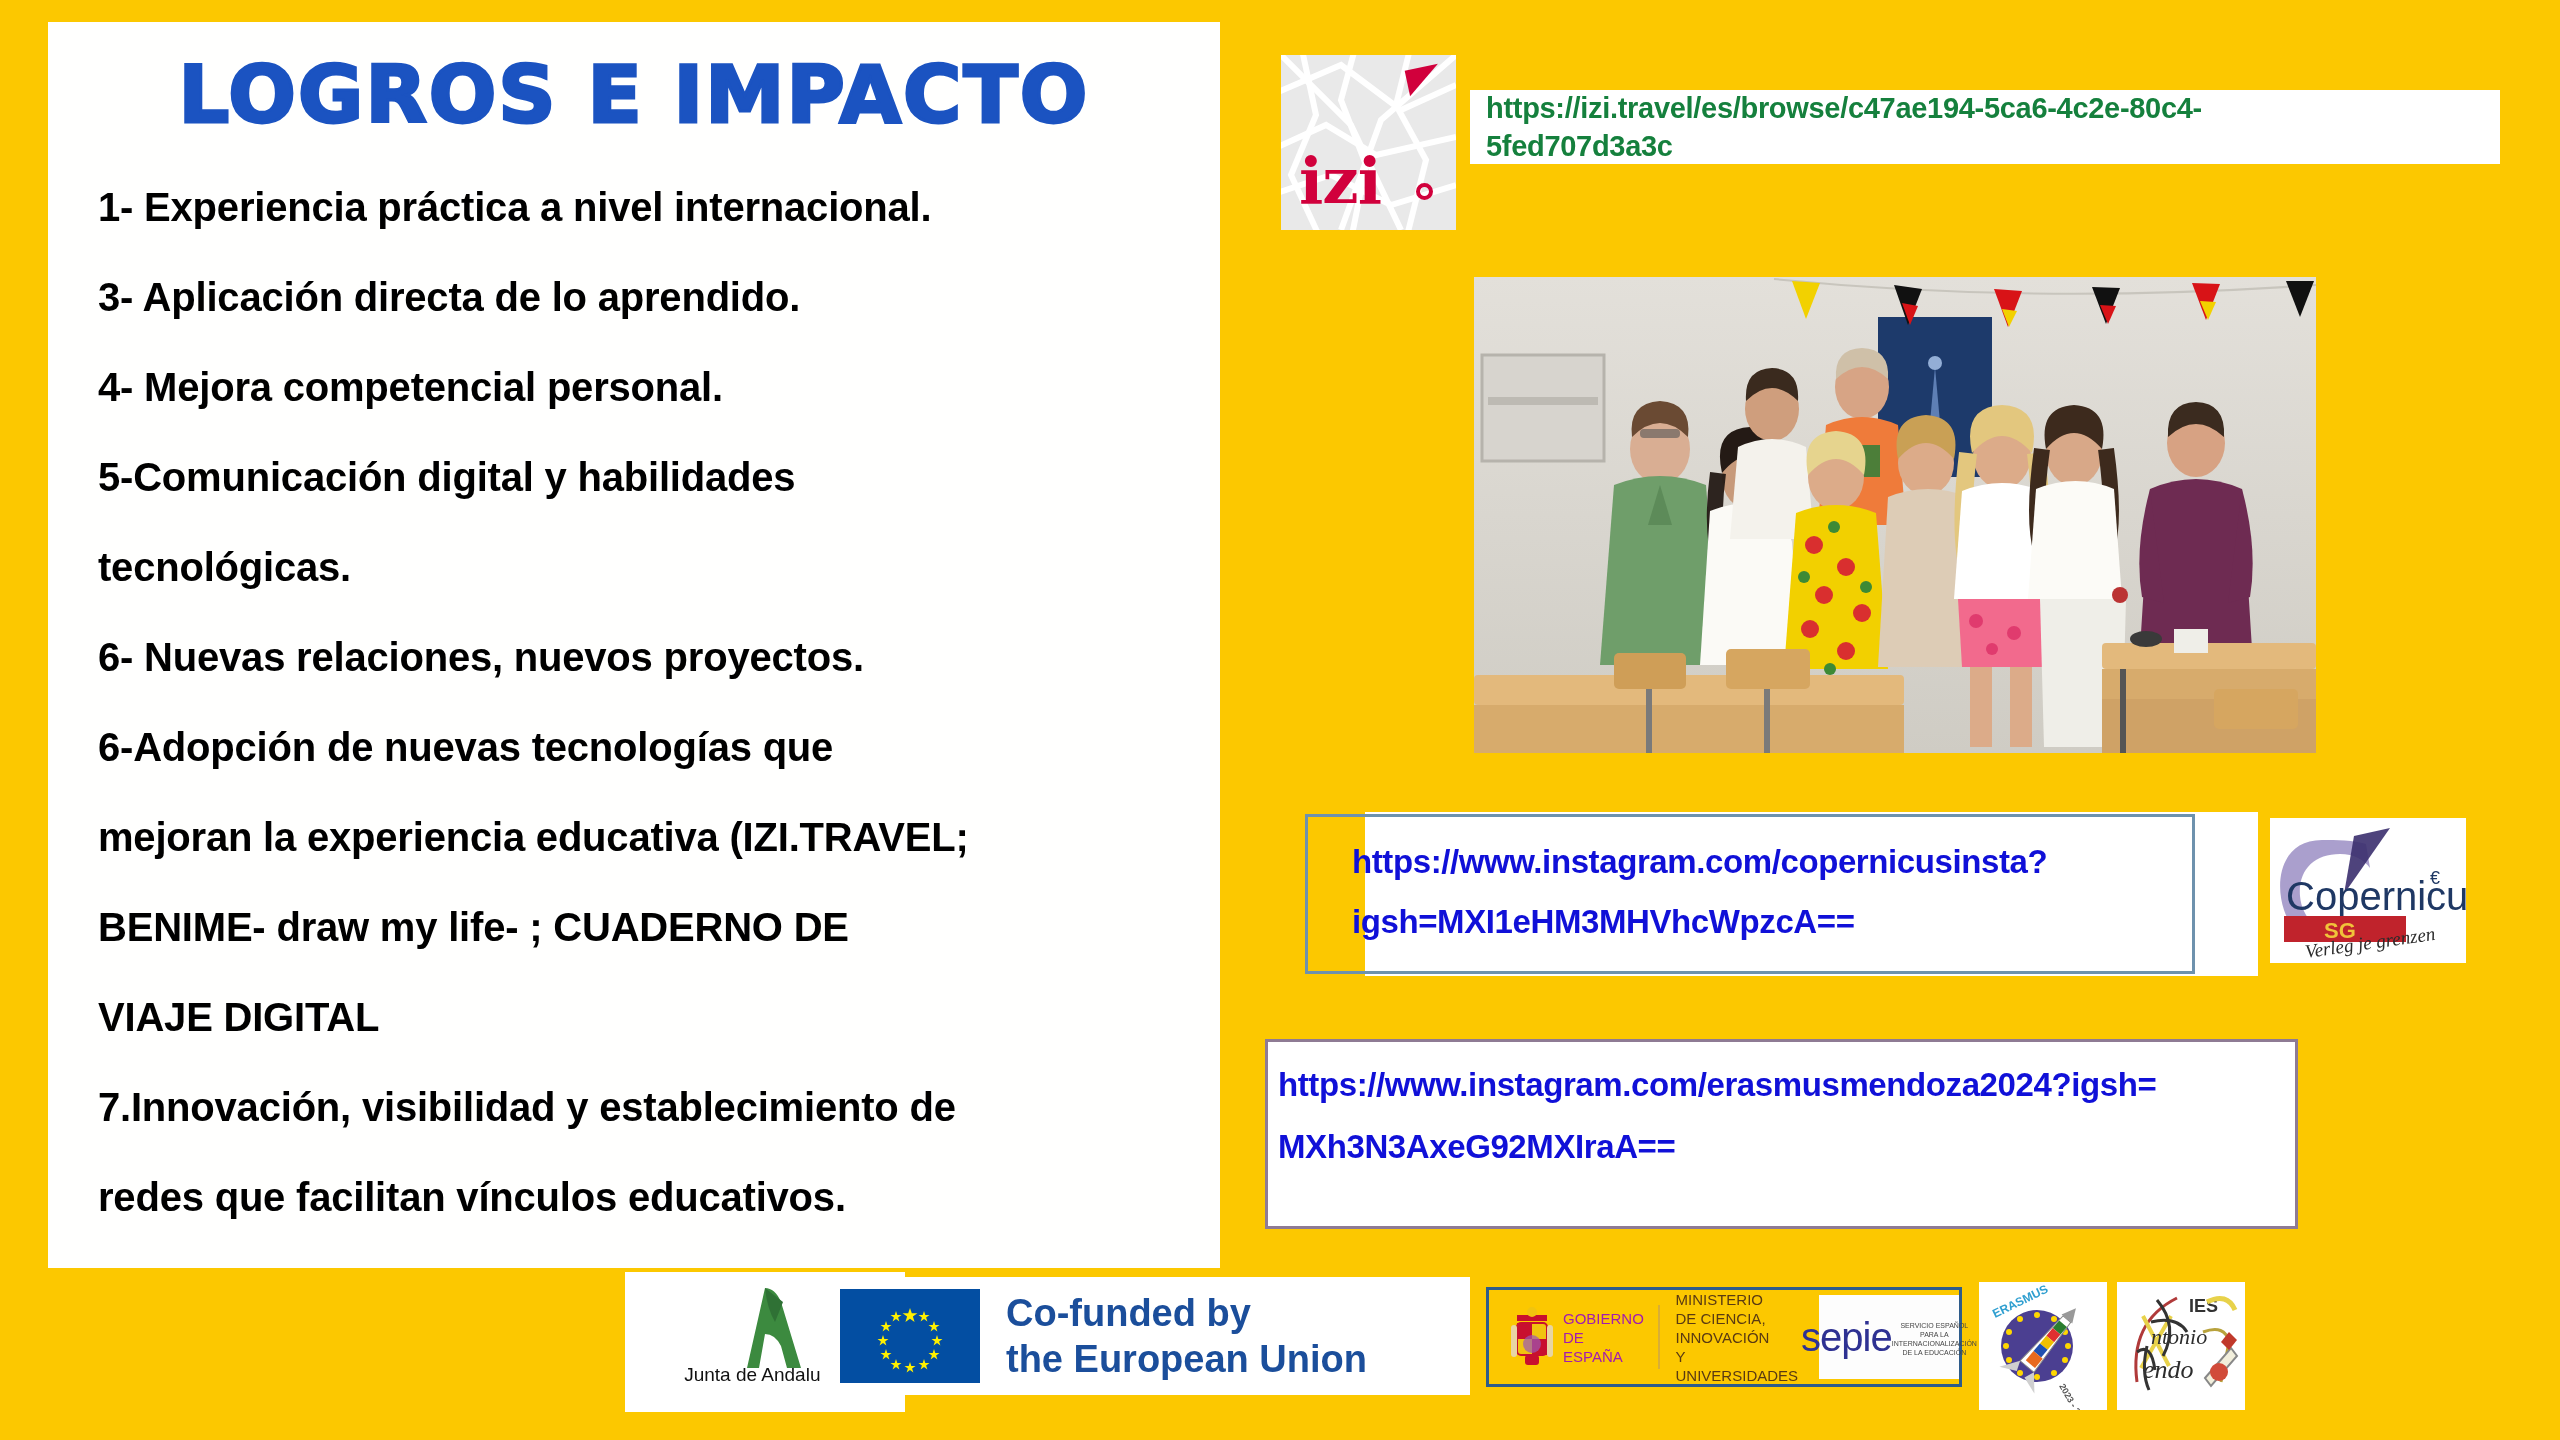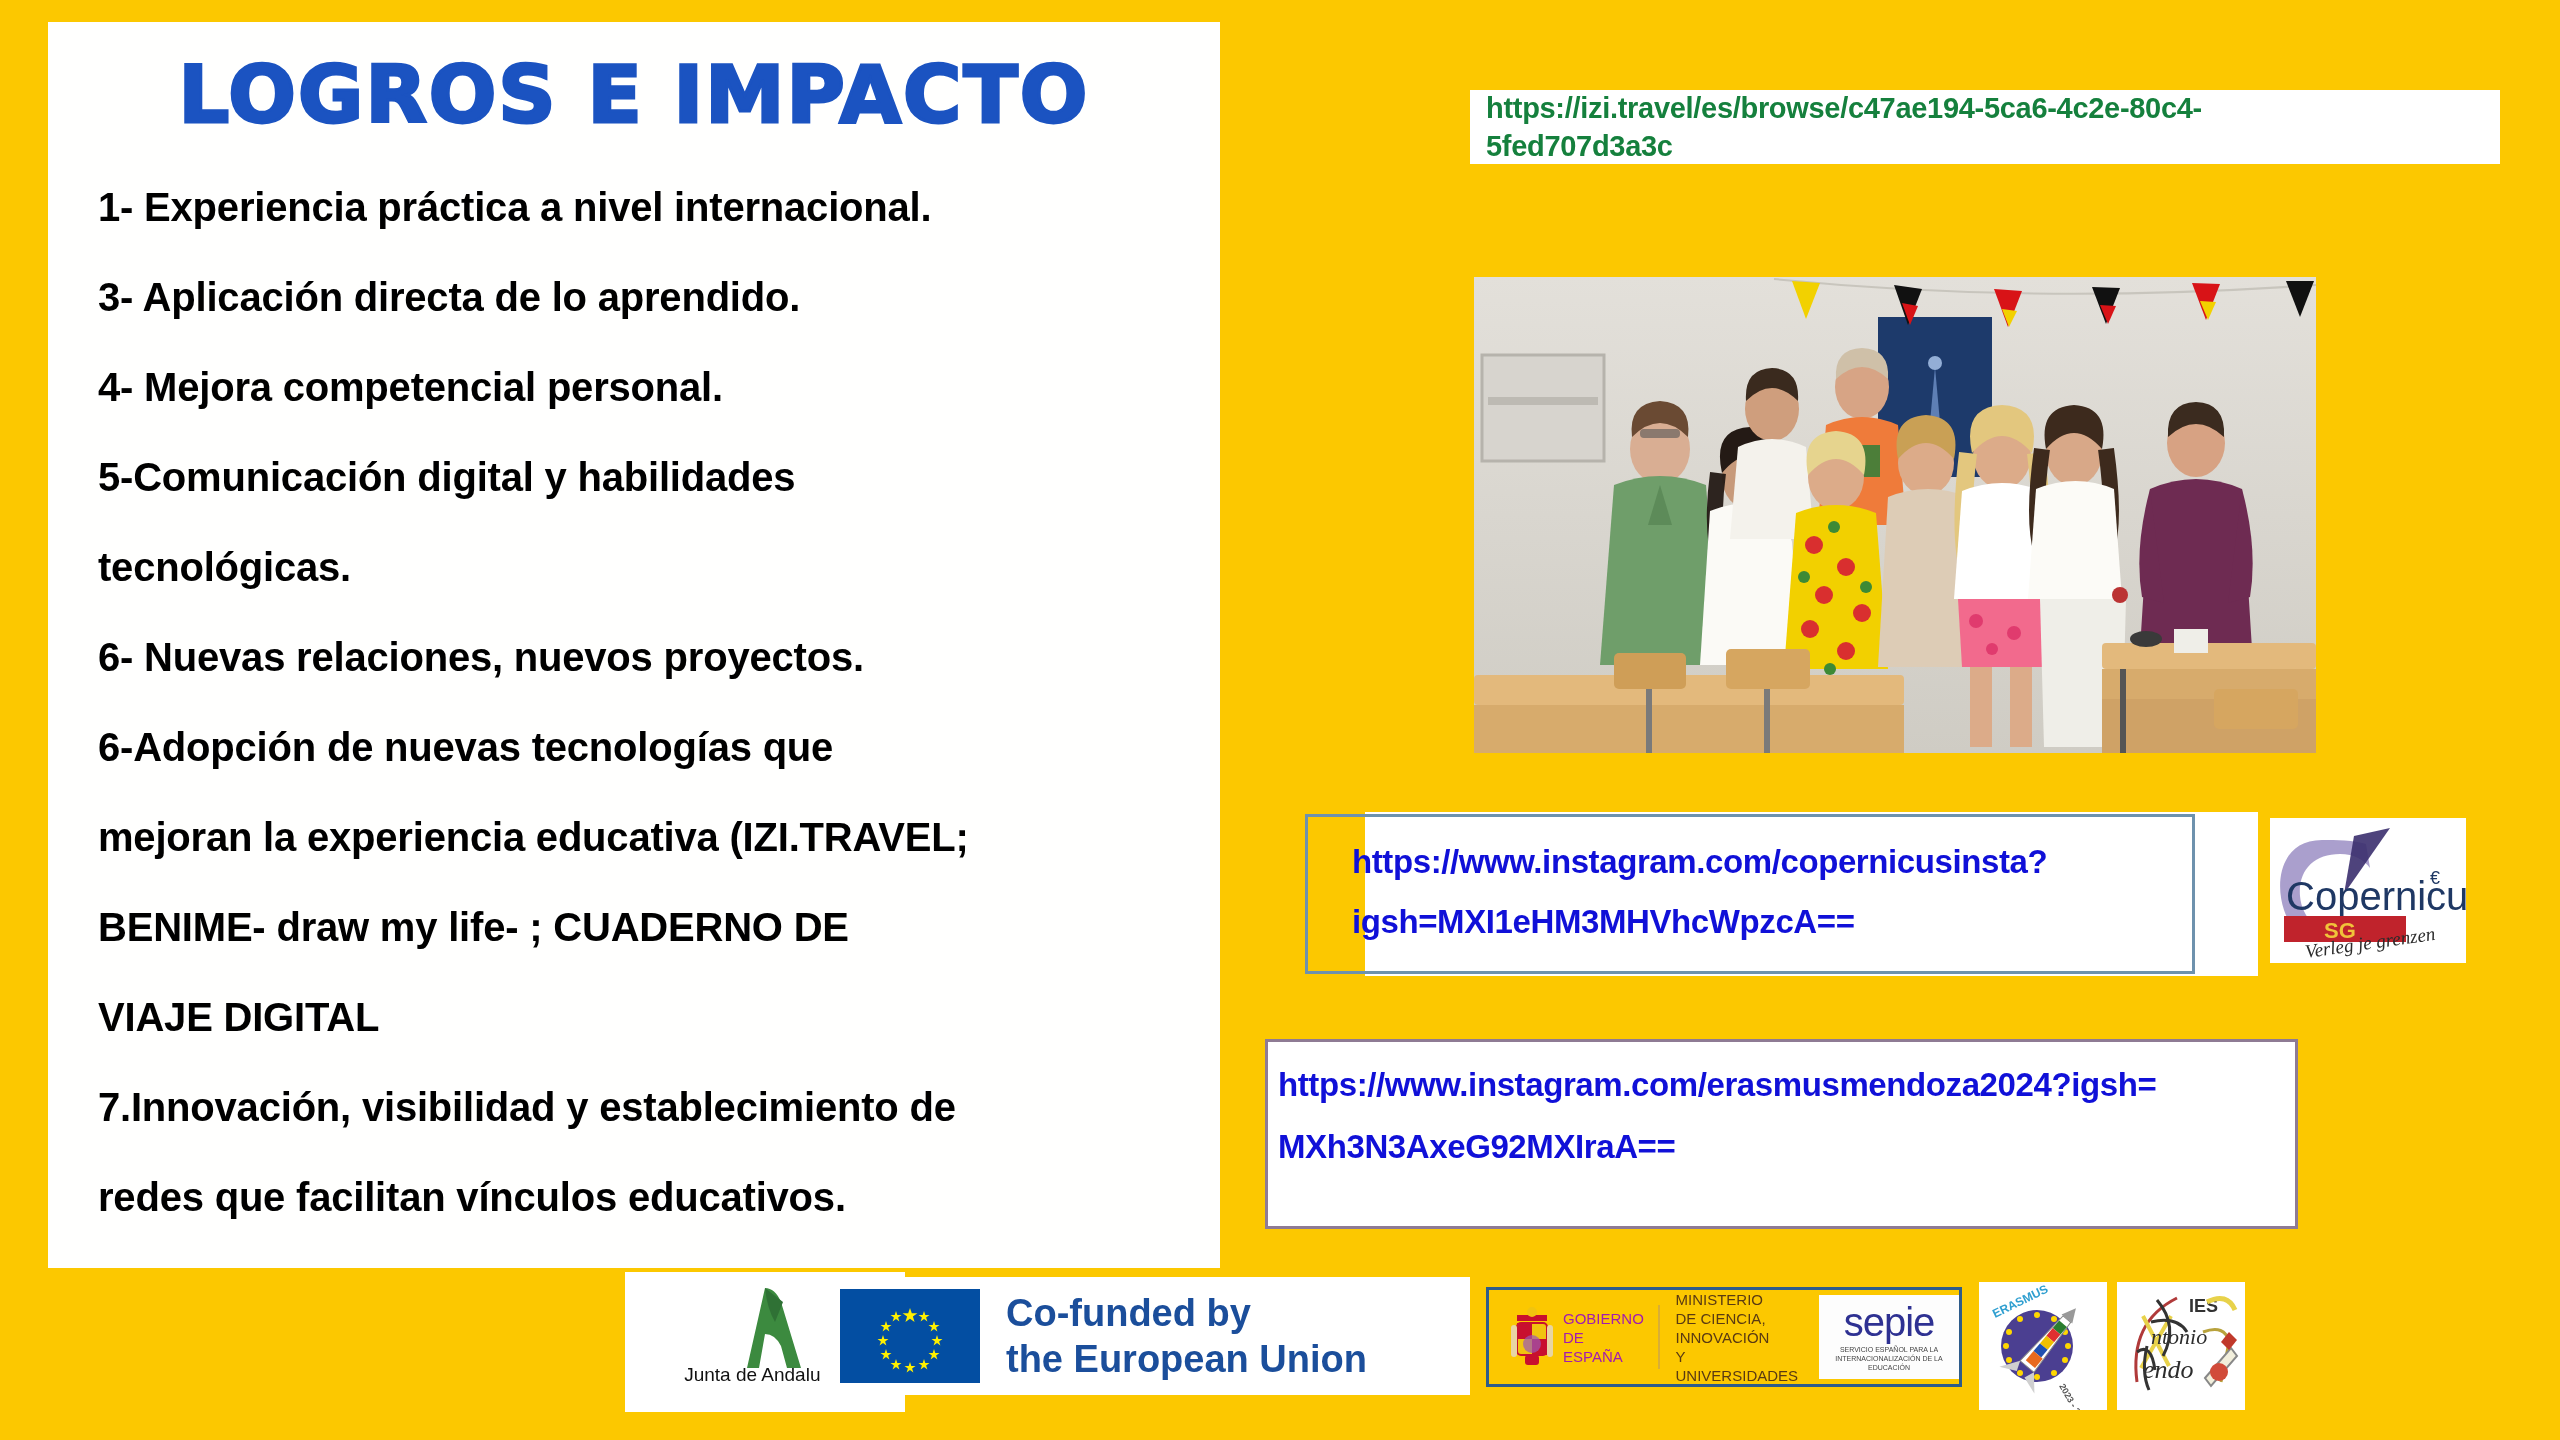--- a/index.html
+++ b/index.html
@@ -176,21 +176,21 @@
   }
   .gob-divider{width:2px;height:64px;background:#D9AE35;margin-left:14px;}
   .min-text{
     margin-left:16px;
     font-family:"Liberation Sans", sans-serif;
     font-weight:normal;font-size:15px;line-height:19px;color:#5A3A12;
     width:160px;
   }
   .sepie{
     margin-left:10px;width:140px;height:84px;background:#FDFDFD;
-    display:flex;flex-direction:column;align-items:center;justify-content:center;flex:none;
+    display:flex;flex-direction:row;align-items:center;justify-content:center;flex:none;
   }
   .sepie-word{
     font-family:"Liberation Sans", sans-serif;
     font-size:40px;line-height:38px;color:#2E3192;letter-spacing:-1px;
   }
   .sepie-sub{
     font-family:"Liberation Sans", sans-serif;
     font-size:7px;line-height:9px;color:#444;text-align:center;width:120px;margin-top:4px;
   }
   .footer-erasmus{
@@ -218,20 +218,38 @@
       <div class="bullet">6- Nuevas relaciones, nuevos proyectos.</div>
       <div class="bullet">6-Adopción de nuevas tecnologías que</div>
       <div class="bullet">mejoran la experiencia educativa (IZI.TRAVEL;</div>
       <div class="bullet">BENIME- draw my life- ; CUADERNO DE</div>
       <div class="bullet">VIAJE  DIGITAL</div>
       <div class="bullet">7.Innovación, visibilidad  y establecimiento de</div>
       <div class="bullet">redes que facilitan vínculos educativos.</div>
     </div>
   </div>
 
+  <div class="izi-logo">
+    <svg width="175" height="175" viewBox="0 0 175 175" aria-hidden="true">
+      <rect width="175" height="175" fill="#E9E9E9"></rect>
+      <g stroke="#FFFFFF" stroke-width="6" fill="none">
+        <path d="M-10 40 L60 10 L120 55 L175 30"></path>
+        <path d="M-10 95 L45 70 L95 100 L175 82"></path>
+        <path d="M-10 140 L50 120 L110 150 L175 130"></path>
+        <path d="M20 -10 L35 60 L10 120 L40 185"></path>
+        <path d="M75 -10 L60 45 L85 110 L70 185"></path>
+        <path d="M130 -10 L115 50 L145 105 L125 185"></path>
+        <path d="M0 0 L70 70 L120 175"></path>
+        <path d="M175 0 L100 65 L60 175"></path>
+      </g>
+    </svg>
+    <span class="izi-word">izi</span>
+    <span class="izi-dot"></span>
+    <span class="izi-flag"></span>
+  </div>
 
   <div class="izi-url-box">
     <div class="izi-url-text">
       <span>https://izi.travel/es/browse/c47ae194-5ca6-4c2e-80c4-</span><br>
       <span>5fed707d3a3c</span>
     </div>
   </div>
 
   <div class="photo">
     <svg width="842" height="476" viewBox="0 0 842 476" aria-hidden="true">

